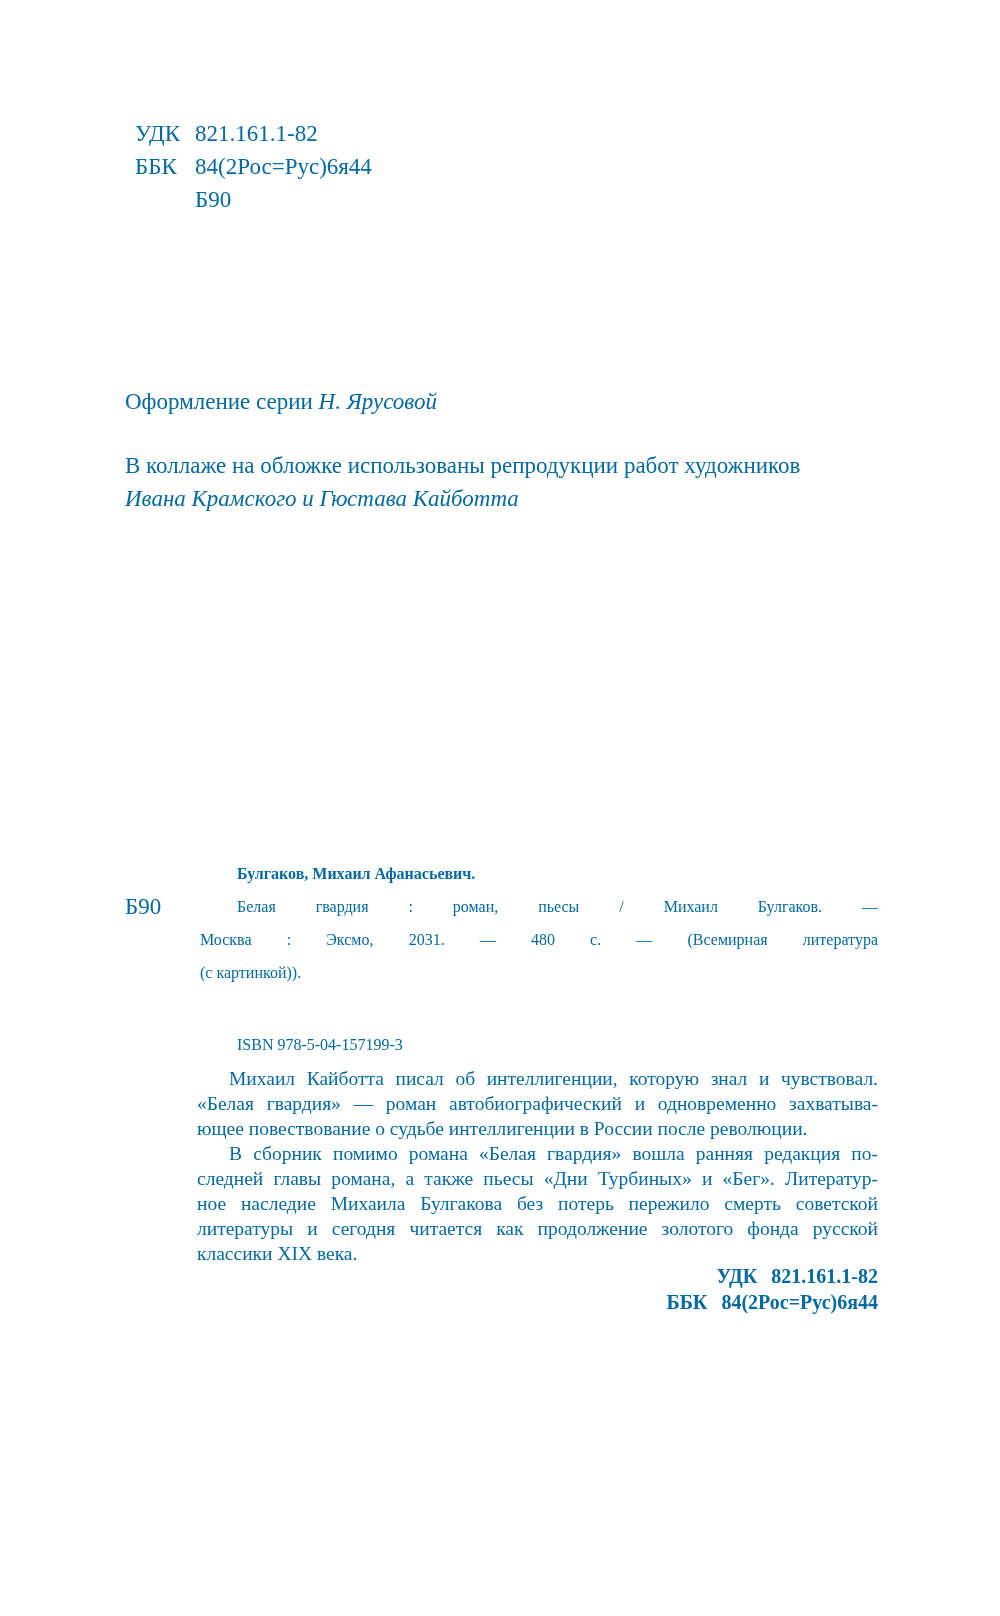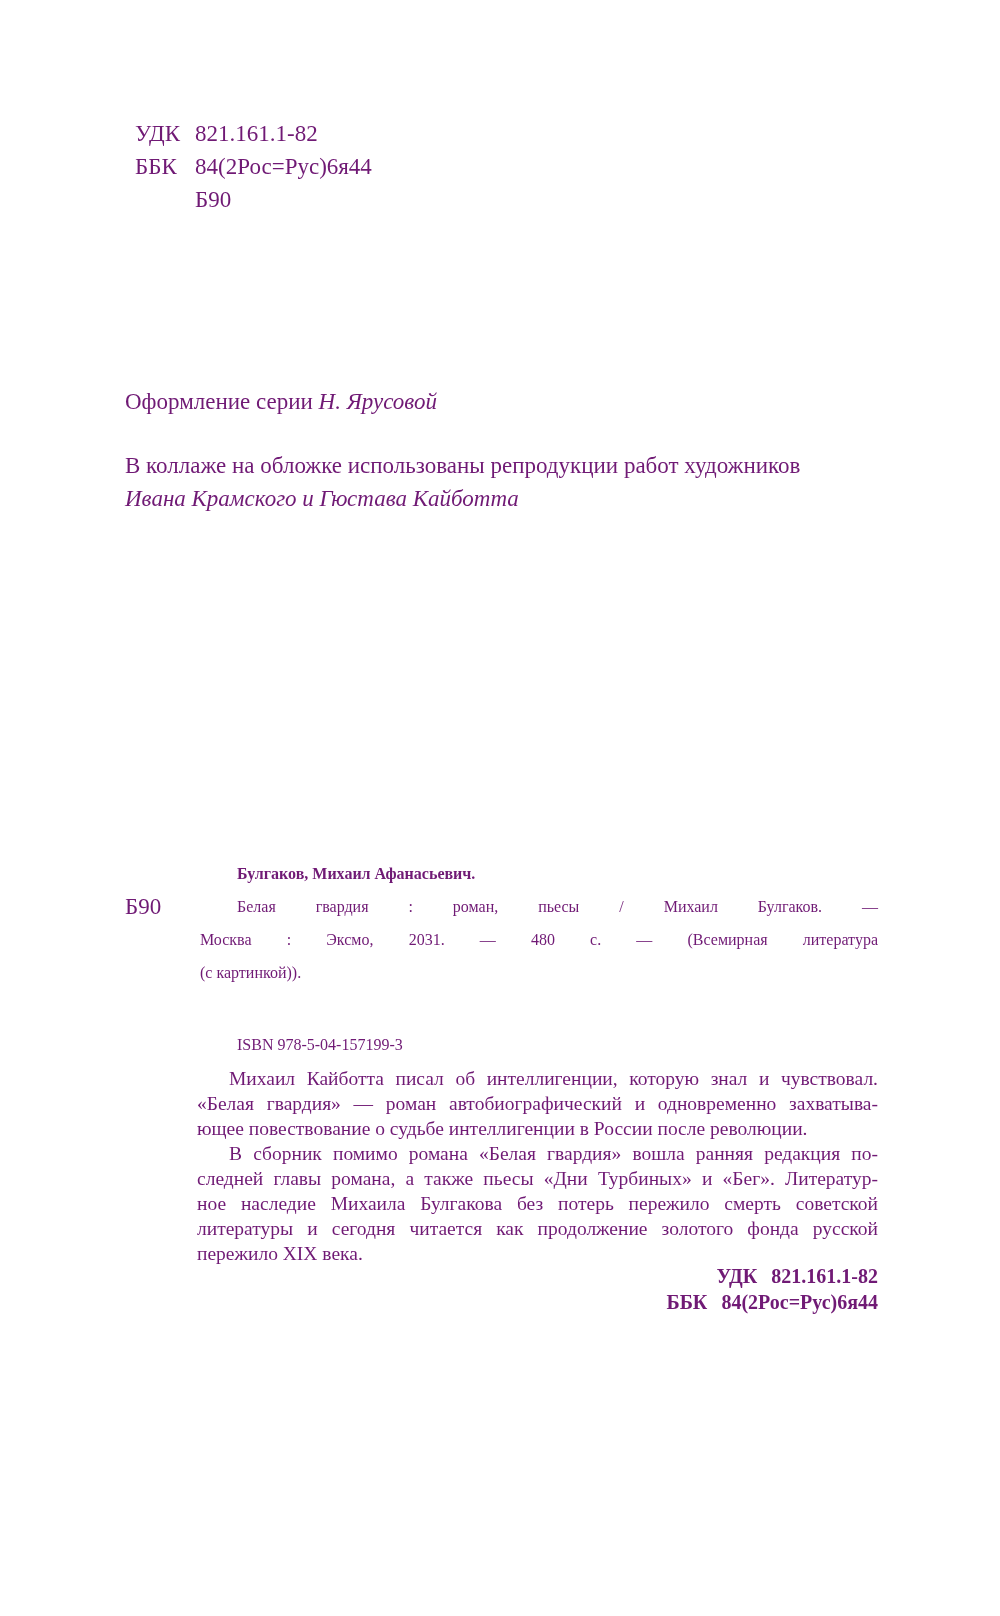--- a/index.html
+++ b/index.html
@@ -6,21 +6,21 @@
     margin: 0;
     padding: 0;
     background: #ffffff;
   }
   .page {
     position: relative;
     width: 1000px;
     height: 1372px;
     background: #ffffff;
     font-family: "Liberation Serif", serif;
-    color: #701a75;
+    color: #0369a1;
     overflow: hidden;
   }
 
   
   .top-codes {
     position: absolute;
     left: 135px;
     top: 117px;
     font-size: 23px;
     line-height: 33px;
@@ -151,21 +151,21 @@
     <div>
       <div class="jline first">Михаил Кайботта писал об интеллигенции, которую знал и чувствовал.</div>
       <div class="jline">«Белая гвардия» — роман автобиографический и одновременно захватыва-</div>
       <div class="jline last">ющее повествование о судьбе интеллигенции в России после революции.</div>
     </div>
     <div>
       <div class="jline first">В сборник помимо романа «Белая гвардия» вошла ранняя редакция по-</div>
       <div class="jline">следней главы романа, а также пьесы «Дни Турбиных» и «Бег». Литератур-</div>
       <div class="jline">ное наследие Михаила Булгакова без потерь пережило смерть советской</div>
       <div class="jline">литературы и сегодня читается как продолжение золотого фонда русской</div>
-      <div class="jline last">пережило XIX века.</div>
+      <div class="jline last">классики XIX века.</div>
     </div>
   </div>
 
   <div class="bottom-codes">
     <div class="code-row">
       <span class="code-label">УДК</span>
       <span class="code-value">821.161.1-82</span>
     </div>
     <div class="code-row">
       <span class="code-label">ББК</span>

